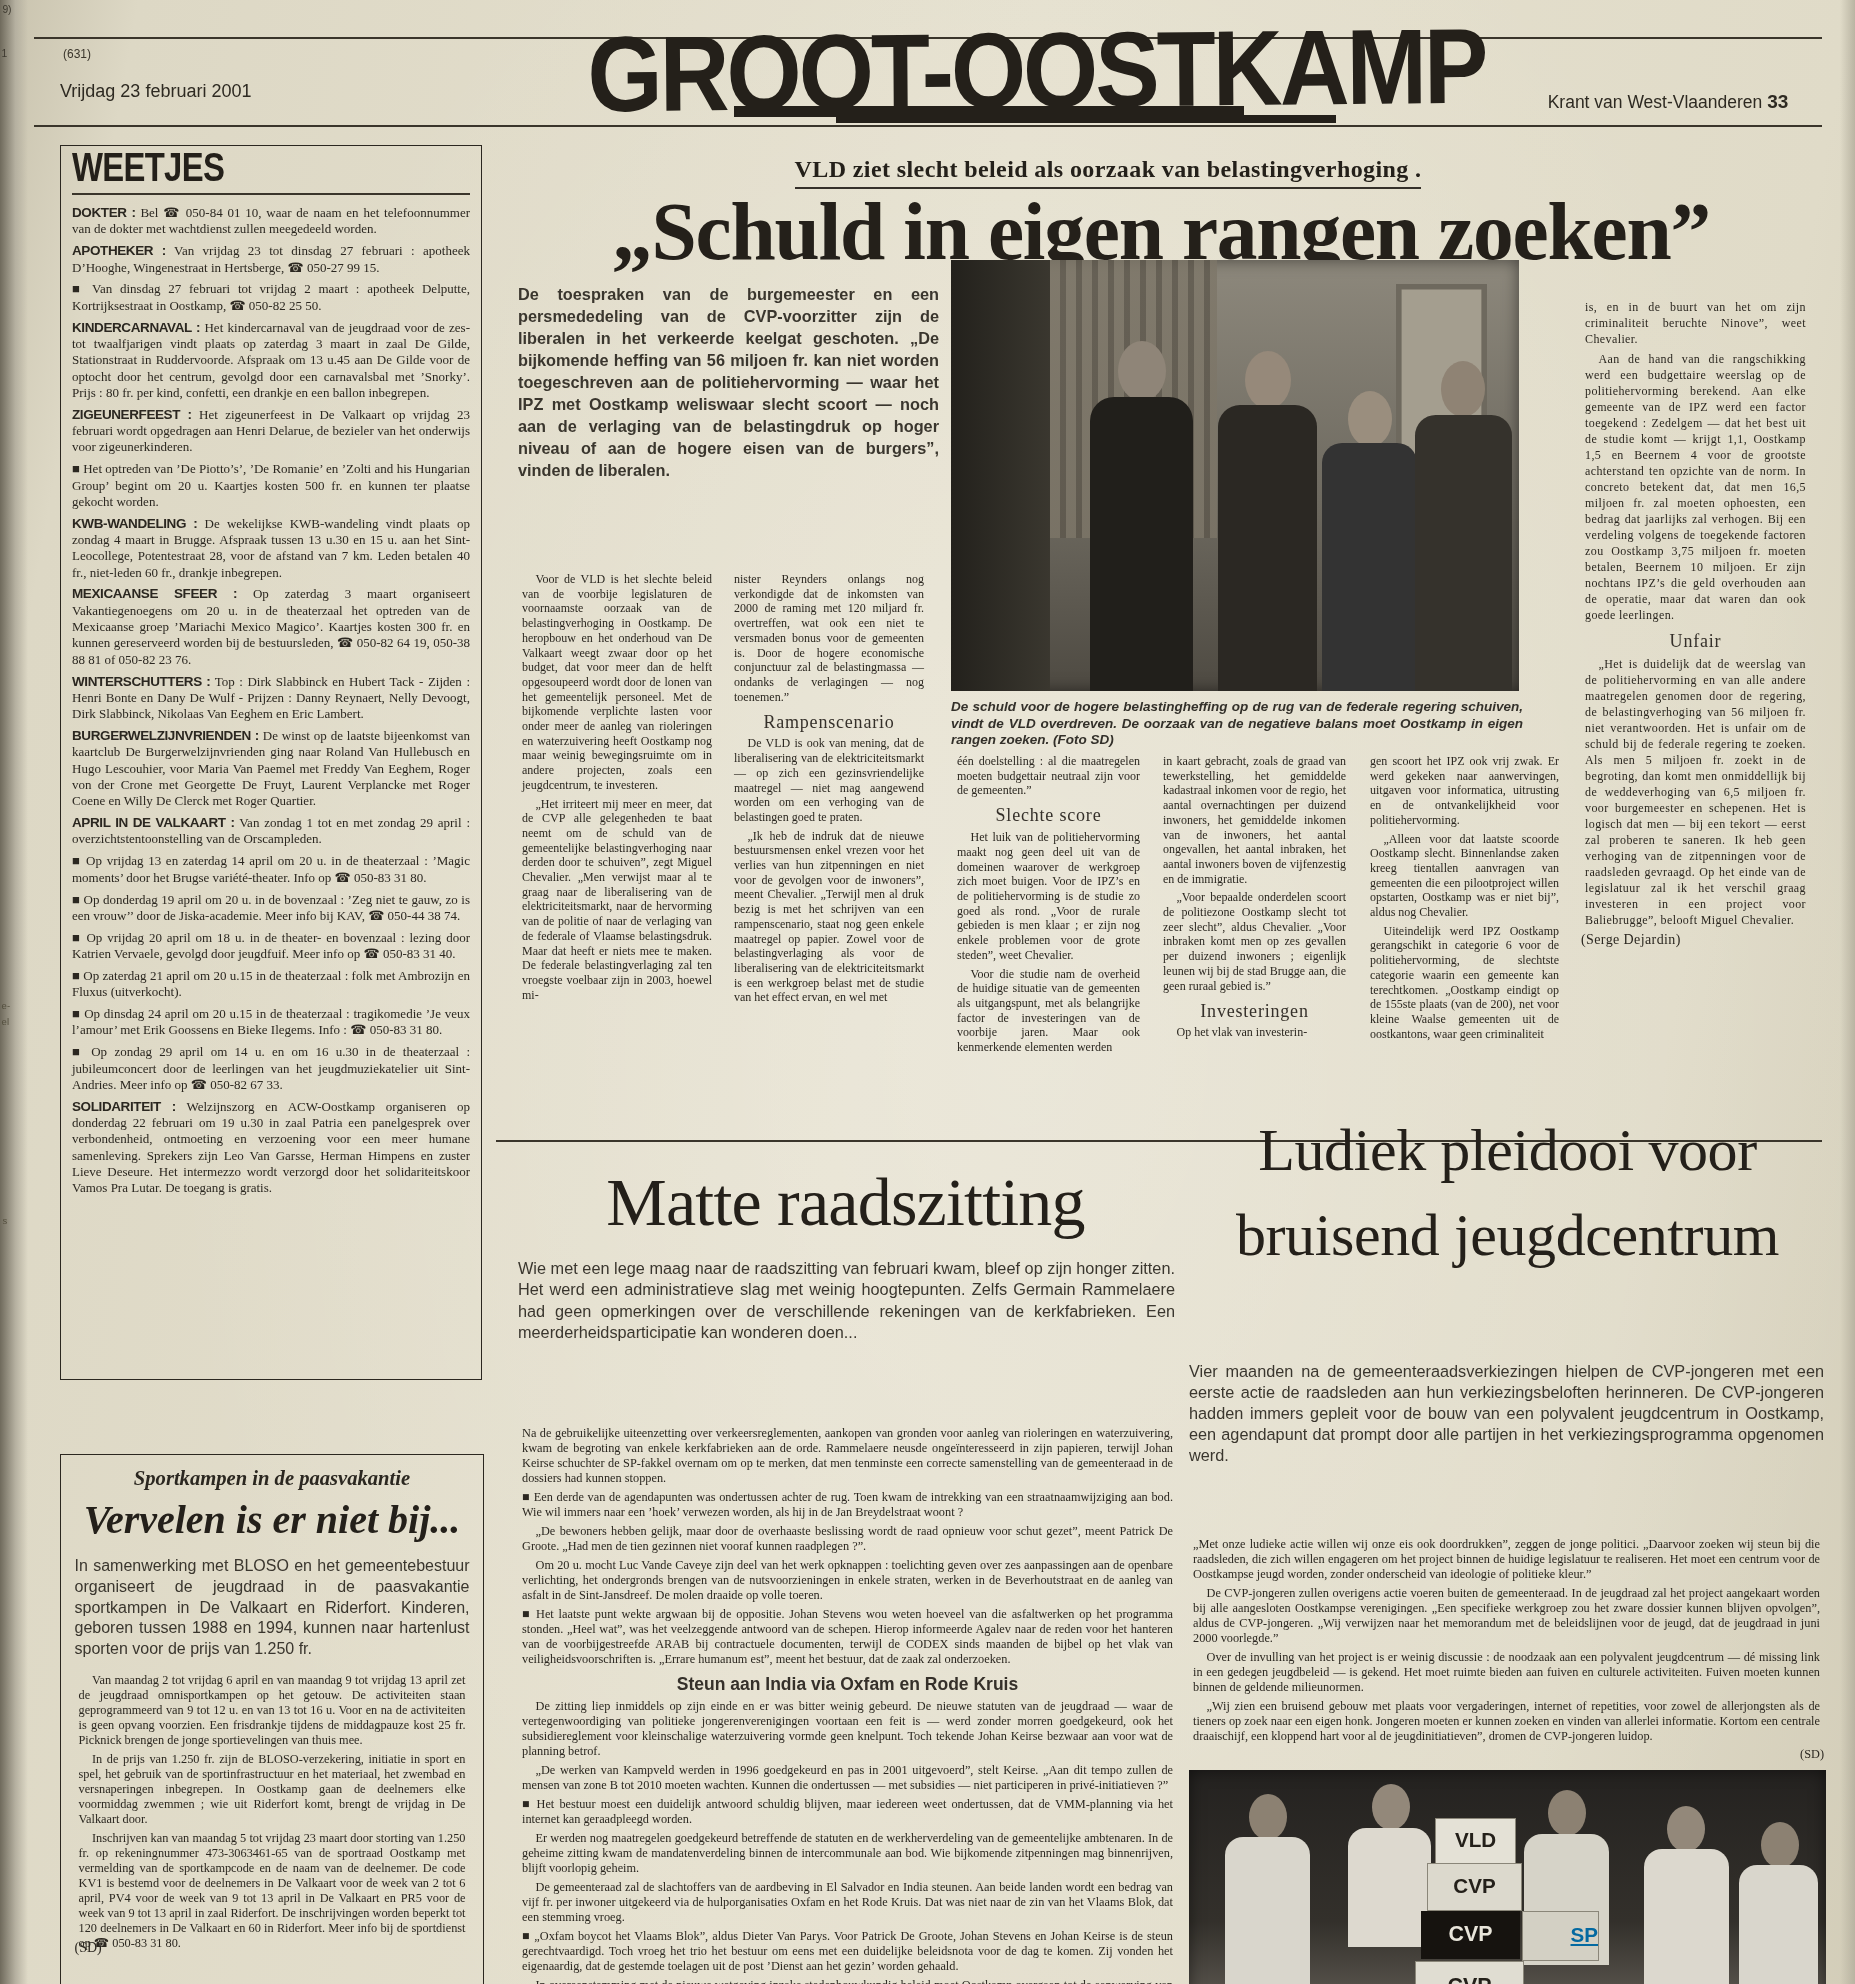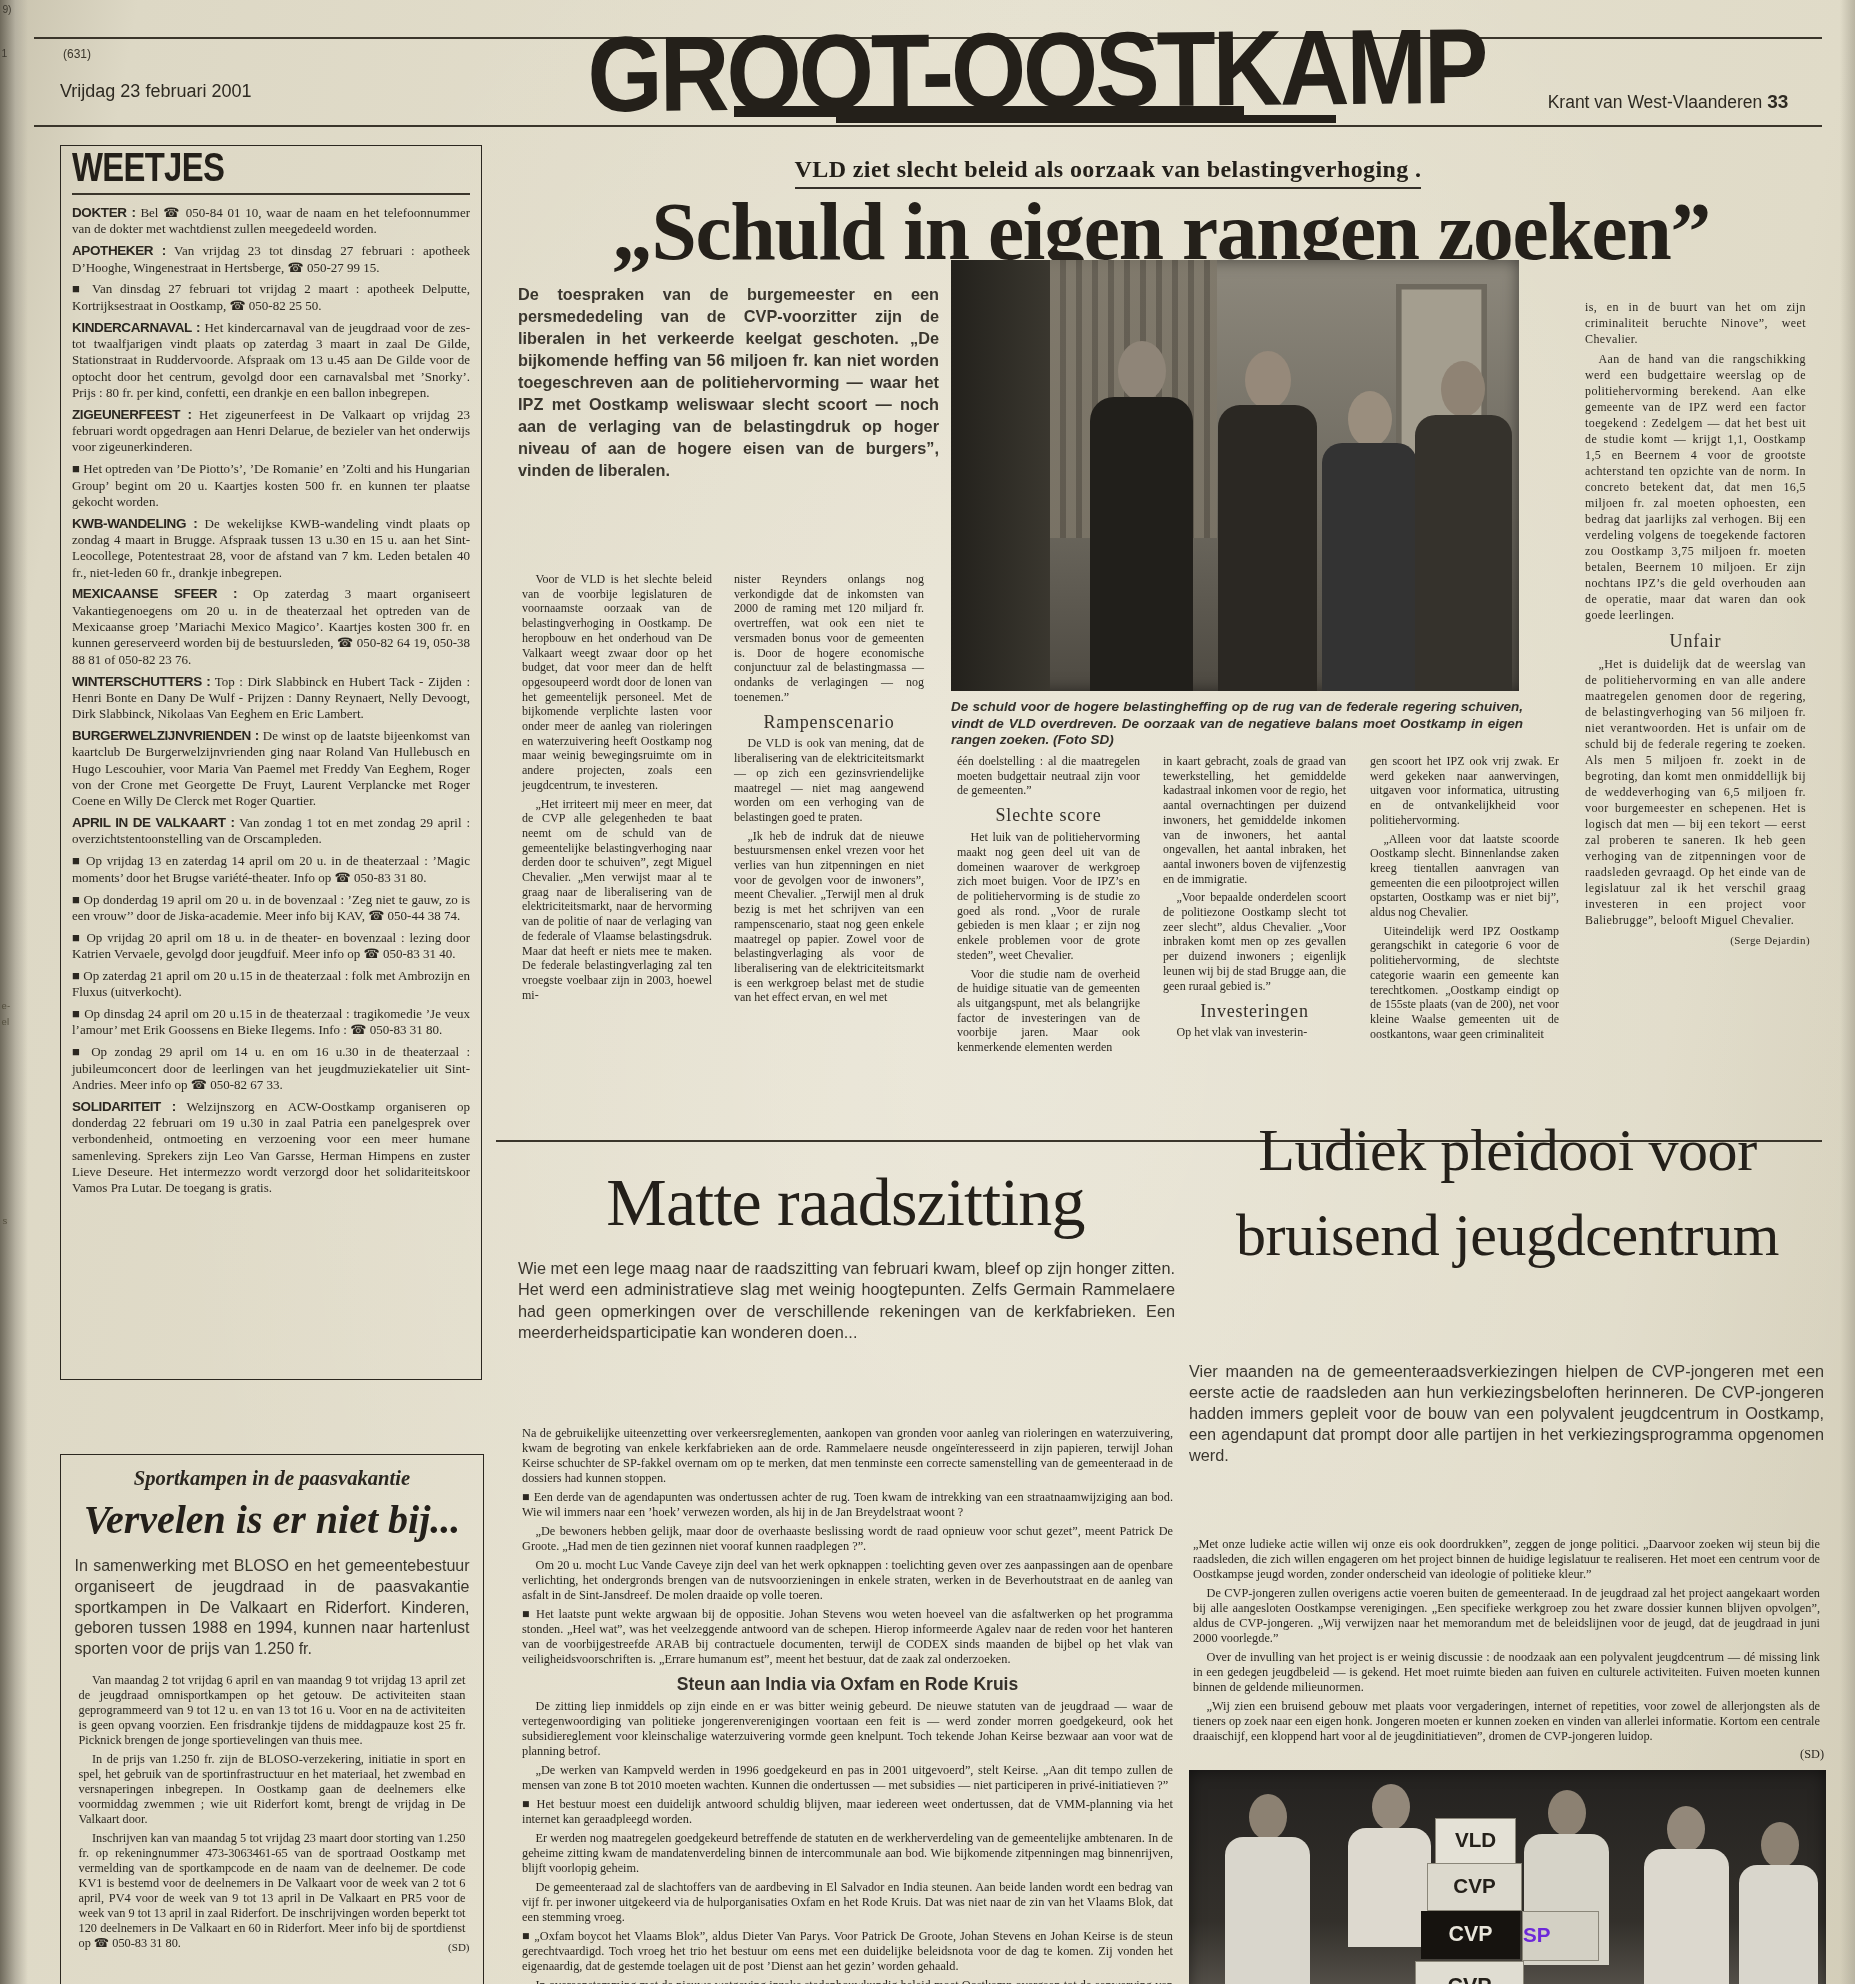--- a/index.html
+++ b/index.html
@@ -16,21 +16,21 @@
   .ink{color:#24201a;}
   .box{border:1.6px solid #2b2720;}
   p{margin:0 0 4px 0;}
   .body-col p{text-indent:13.5px;margin:4px;}
   .body-col p.noind{text-indent:0;}
   .colhead{text-align:center;font-size:18px;margin:10.3px 0 7.1px 0;text-indent:0 !important;letter-spacing:0.8px;color:#35302a;}
   .entry{font-size:13px;line-height:16.3px;margin:0 0 5.6px 0;}
   .entry .term{font-family:"Liberation Sans","DejaVu Sans",sans-serif;font-weight:bold;font-size:13.5px;letter-spacing:-0.4px;}
   .cap{font-family:"Liberation Sans","DejaVu Sans",sans-serif;font-style:italic;font-weight:bold;color:#33302a;}
   .photo{background:linear-gradient(180deg,#7a766c,#5a564e);overflow:hidden;box-shadow:inset 0 0 16px rgba(0,0,0,.5);}
-  .sig{ text-align:right;font-size:11px;}
+  .sig{ text-align:left;font-size:14px;}
 </style>
 </head>
 <body>
 
 <div id="page">
 
   <div class="abs" style="left:0;top:0;width:28px;height:2599px;background:linear-gradient(90deg,#6f6a5c,#b5b0a0 55%,rgba(0,0,0,0));"></div>
   <div class="abs sans" style="left:2.4px;top:4px;font-size:10.3px;color:#3e3a30;">9)</div>
   <div class="abs sans" style="left:1.6px;top:48px;font-size:10.3px;color:#3e3a30;">1</div>
   <div class="abs sans" style="left:1.6px;top:1000px;font-size:9.5px;color:#55503f;">e-</div>
@@ -176,21 +176,21 @@
     <div class="abs" style="left:359px;top:20px;width:38px;height:46px;border-radius:50%;background:#8c8172;"></div>
     <div class="abs" style="left:335px;top:64px;width:85px;height:131px;border-radius:18px 18px 0 0;background:#d6d3c8;"></div>
     <div class="abs" style="left:478px;top:36px;width:38px;height:46px;border-radius:50%;background:#93887a;"></div>
     <div class="abs" style="left:455px;top:79px;width:85px;height:167px;border-radius:18px 18px 0 0;background:#dcd8ce;"></div>
     <div class="abs" style="left:572px;top:52px;width:38px;height:46px;border-radius:50%;background:#8c8172;"></div>
     <div class="abs" style="left:550px;top:95px;width:79px;height:159px;border-radius:18px 18px 0 0;background:#d9d6cc;"></div>
 
     <div class="abs sans" style="left:246px;top:48px;width:79px;height:44px;background:#e4e1d6;border:1.2px solid #8a8679;color:#24201a;font-weight:bold;font-size:20.6px;text-align:center;line-height:42px;">VLD</div>
     <div class="abs sans" style="left:238px;top:93px;width:93px;height:46px;background:#dcd9cd;border:1.2px solid #8a8679;color:#24201a;font-weight:bold;font-size:20.6px;text-align:center;line-height:44px;">CVP</div>
     <div class="abs sans" style="left:232px;top:141px;width:99px;height:48px;background:#16130f;color:#e8e5da;font-weight:bold;font-size:21.4px;text-align:center;line-height:46px;">CVP</div>
-    <div class="abs sans" style="left:333px;top:141px;width:75px;height:48px;background:#d3d0c4;border:1.2px solid #8a8679;color:#6d28d9;font-weight:bold;font-size:20.6px;text-align:left;line-height:46px;">SP</div>
+    <div class="abs sans" style="left:333px;top:141px;width:75px;height:48px;background:#d3d0c4;border:1.2px solid #8a8679;color:#0369a1;font-weight:bold;font-size:20.6px;text-align:right;line-height:46px;text-decoration:underline;">SP</div>
     <div class="abs sans" style="left:226px;top:191px;width:107px;height:50px;background:#e0ddd2;border:1.2px solid #8a8679;color:#24201a;font-weight:bold;font-size:21.4px;text-align:center;line-height:48px;">CVP</div>
   </div>
 
   <div class="abs box" style="left:60px;top:1454px;width:395px;height:607px;padding:12px 13.5px;overflow:hidden;">
     <div style="text-align:center;font-size:20.6px;font-weight:bold;font-style:italic;margin-bottom:6.4px;">Sportkampen in de paasvakantie</div>
     <div class="ink" style="text-align:center;font-size:40px;font-style:italic;font-weight:bold;line-height:48px;margin-bottom:12px;white-space:nowrap;">Vervelen is er niet bij...</div>
     <div class="sans just" style="font-size:16px;line-height:20.6px;color:#3a362e;margin-bottom:13.5px;">In samenwerking met BLOSO en het gemeentebestuur organiseert de jeugdraad in de paasvakantie sportkampen in De Valkaart en Riderfort. Kinderen, geboren tussen 1988 en 1994, kunnen naar hartenlust sporten voor de prijs van 1.250 fr.</div>
     <div class="body-col just serif" style="font-size:12.3px;line-height:15px;">
       <p>Van maandag 2 tot vrijdag 6 april en van maandag 9 tot vrijdag 13 april zet de jeugdraad omnisportkampen op het getouw. De activiteiten staan geprogrammeerd van 9 tot 12 u. en van 13 tot 16 u. Voor en na de activiteiten is geen opvang voorzien. Een frisdrankje tijdens de middagpauze kost 25 fr. Picknick brengen de jonge sportievelingen van thuis mee.</p>
       <p>In de prijs van 1.250 fr. zijn de BLOSO-verzekering, initiatie in sport en spel, het gebruik van de sportinfrastructuur en het materiaal, het zwembad en versnaperingen inbegrepen. In Oostkamp gaan de deelnemers elke voormiddag zwemmen ; wie uit Riderfort komt, brengt de vrijdag in De Valkaart door.</p>

